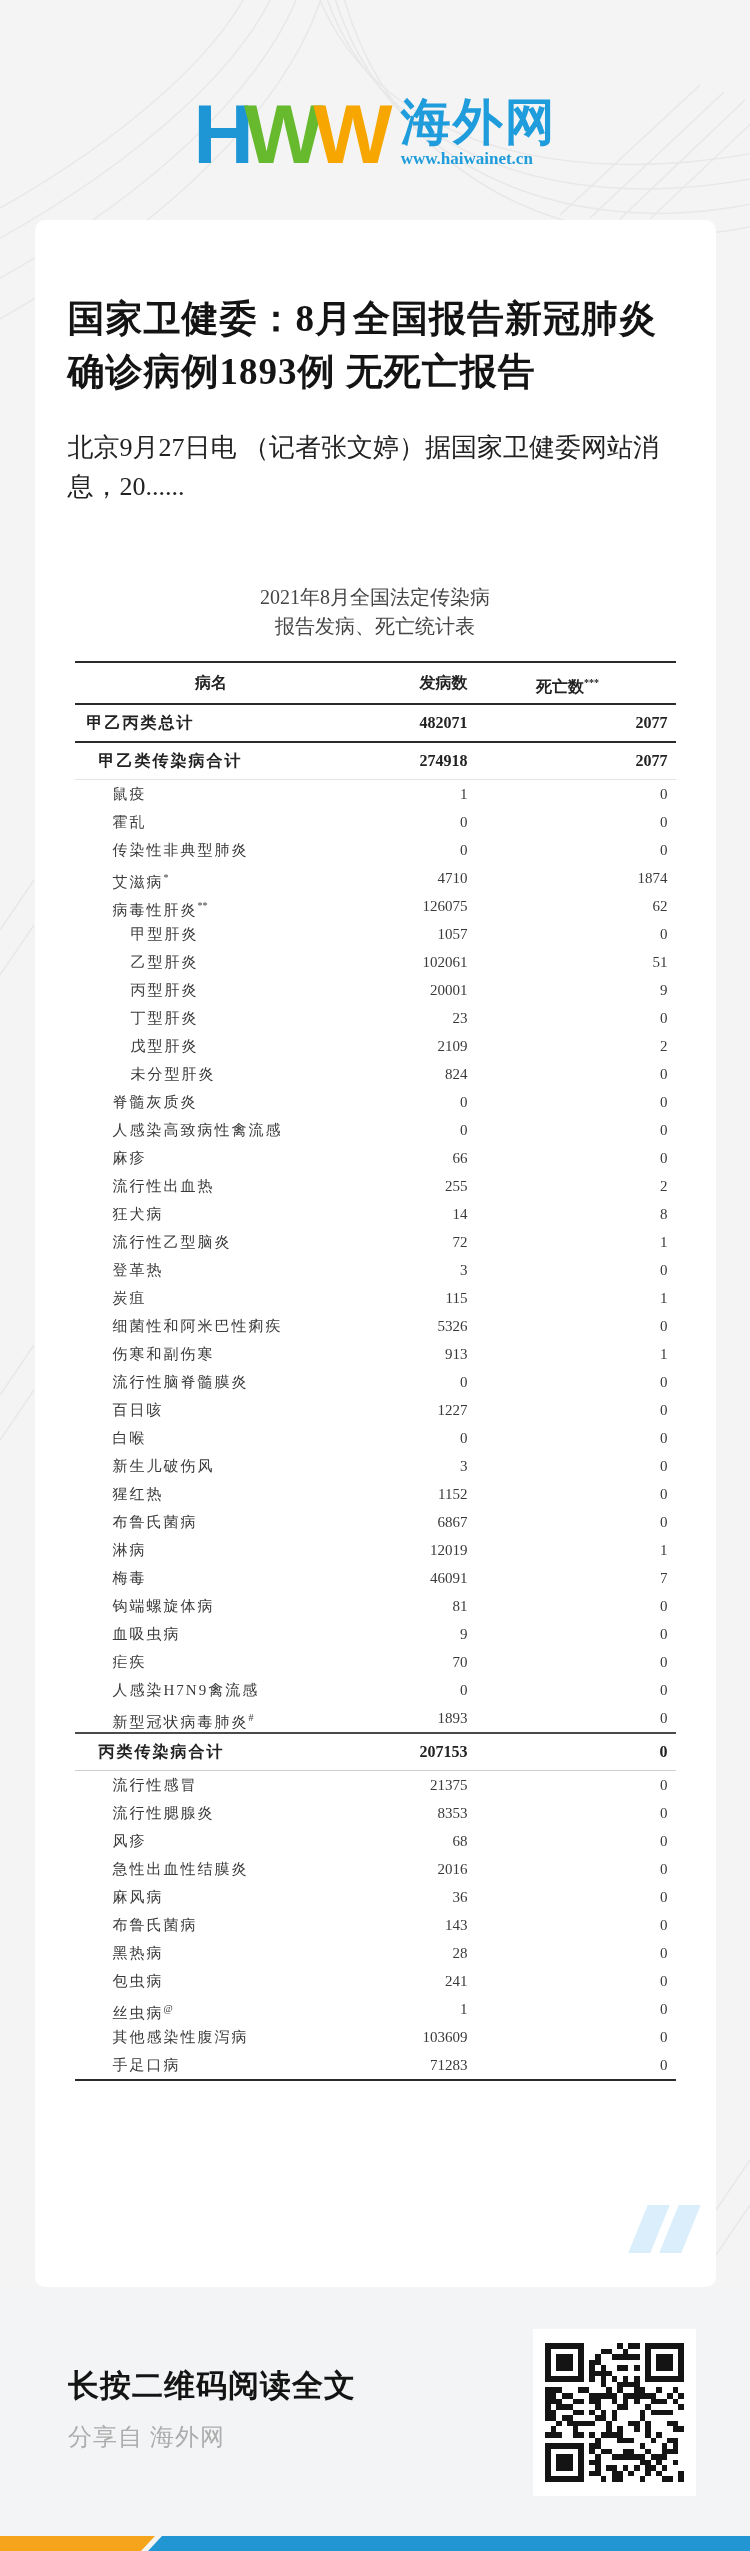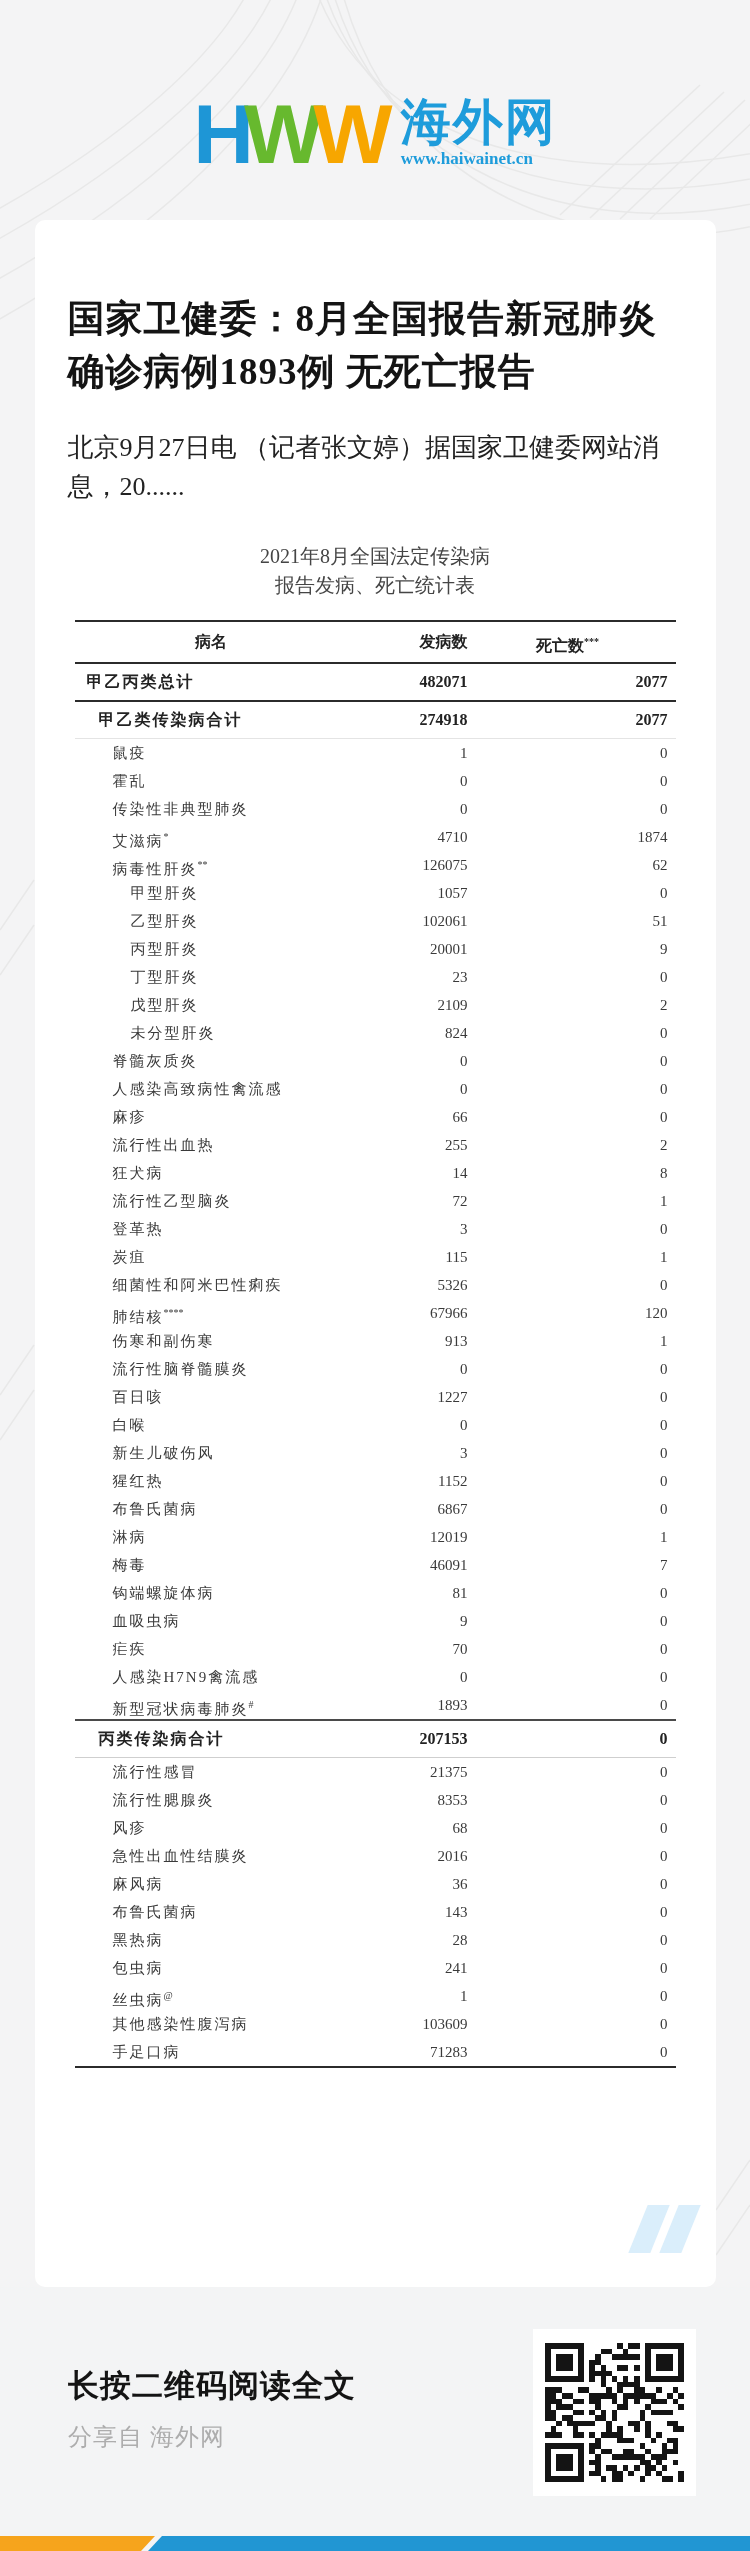--- a/index.html
+++ b/index.html
@@ -13,21 +13,21 @@
   .logo-letters .l-h{color:#1e96d6;}
   .logo-letters .l-w1{color:#67b92e;}
   .logo-letters .l-w2{color:#f7a600;}
   .logo-right{display:flex;flex-direction:column;align-items:flex-start;padding-bottom:2px;}
   .site-name{color:#1e9cdb;font-weight:700;font-size:50px;line-height:52px;letter-spacing:2px;}
   .site-url{color:#1e9cdb;font-weight:700;font-family:"Liberation Serif","DejaVu Serif",serif;font-size:17px;line-height:18px;margin-top:2px;}
   
   .card{position:relative;z-index:1;width:681px;height:2067px;margin:0 auto;background:#ffffff;border-radius:10px;box-sizing:border-box;padding:72px 33px 0 33px;}
   .title{margin:0;font-size:37px;font-weight:700;color:#141414;line-height:53px;letter-spacing:1px;}
   .intro{margin:30px 0 0 0;font-size:26px;color:#222;line-height:39px;}
-  .tbl-title{margin-top:36px;text-align:center;font-size:20px;color:#454545;line-height:29px;}
+  .tbl-title{margin-top:77px;text-align:center;font-size:20px;color:#454545;line-height:29px;}
   .tbl{margin:20px auto 0 auto;width:601px;border-bottom:2px solid #2b2b2b;color:#3a3a3a;}
   .thead{display:flex;height:40px;line-height:40px;font-weight:700;border-top:2px solid #2b2b2b;border-bottom:2px solid #2b2b2b;font-size:16px;color:#222;}
   .thead .hname{flex:1;text-align:center;}
   .thead .hcases{width:120px;text-align:right;}
   .thead .hdeaths{width:200px;text-align:center;padding-right:8px;}
   .trow{display:flex;height:28px;line-height:28px;font-size:15px;}
   .trow .cname{flex:1;white-space:nowrap;letter-spacing:2px;}
   .trow .ccases{width:120px;text-align:right;}
   .trow .cdeaths{width:200px;text-align:right;padding-right:8px;}
   .trow.lvl0 .cname{padding-left:12px;}
@@ -212,25 +212,20 @@
           </div>
           <div class="trow lvl2">
             <span class="cname">炭疽</span>
             <span class="ccases">115</span>
             <span class="cdeaths">1</span>
           </div>
           <div class="trow lvl2">
             <span class="cname">细菌性和阿米巴性痢疾</span>
             <span class="ccases">5326</span>
             <span class="cdeaths">0</span>
-          </div>
-          <div class="trow lvl2">
-            <span class="cname">肺结核<sup>****</sup></span>
-            <span class="ccases">67966</span>
-            <span class="cdeaths">120</span>
           </div>
           <div class="trow lvl2">
             <span class="cname">伤寒和副伤寒</span>
             <span class="ccases">913</span>
             <span class="cdeaths">1</span>
           </div>
           <div class="trow lvl2">
             <span class="cname">流行性脑脊髓膜炎</span>
             <span class="ccases">0</span>
             <span class="cdeaths">0</span>

